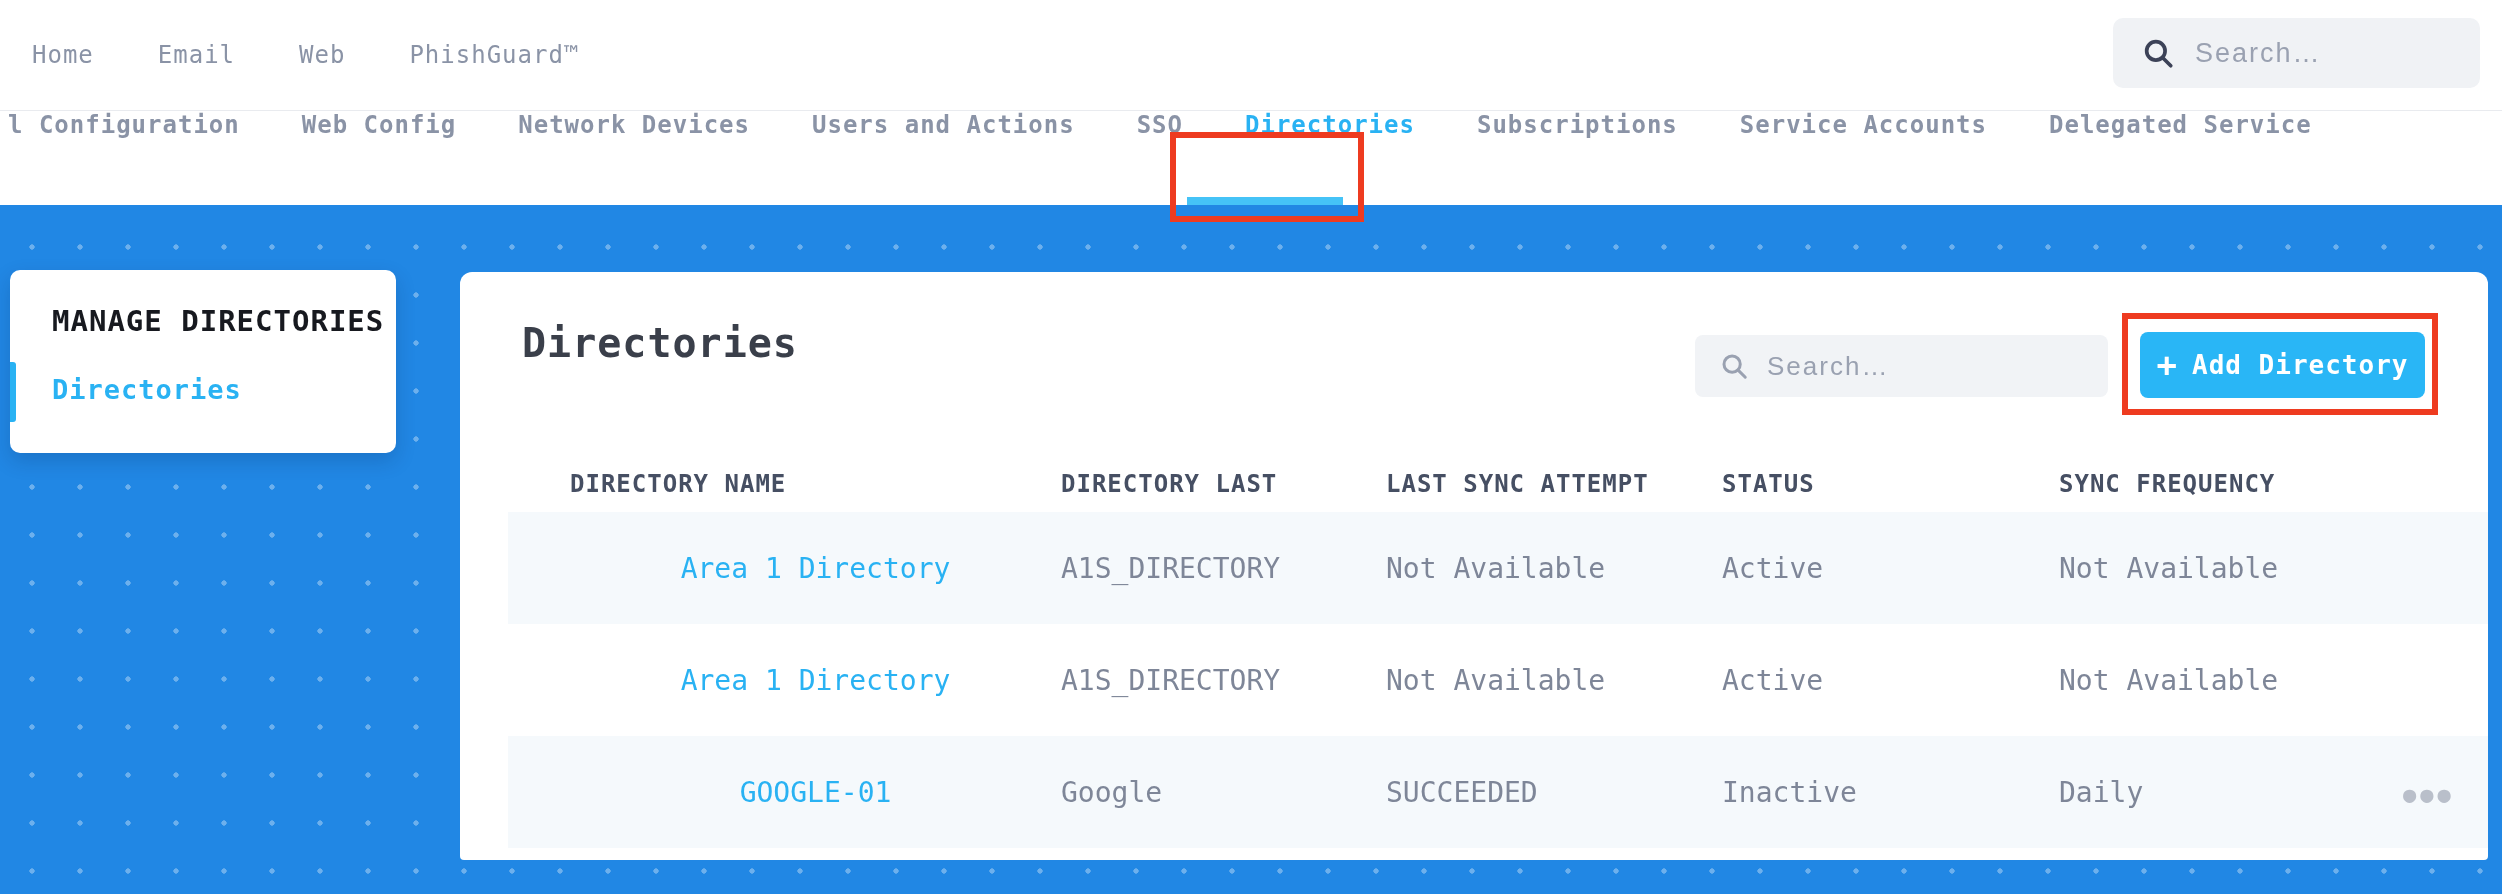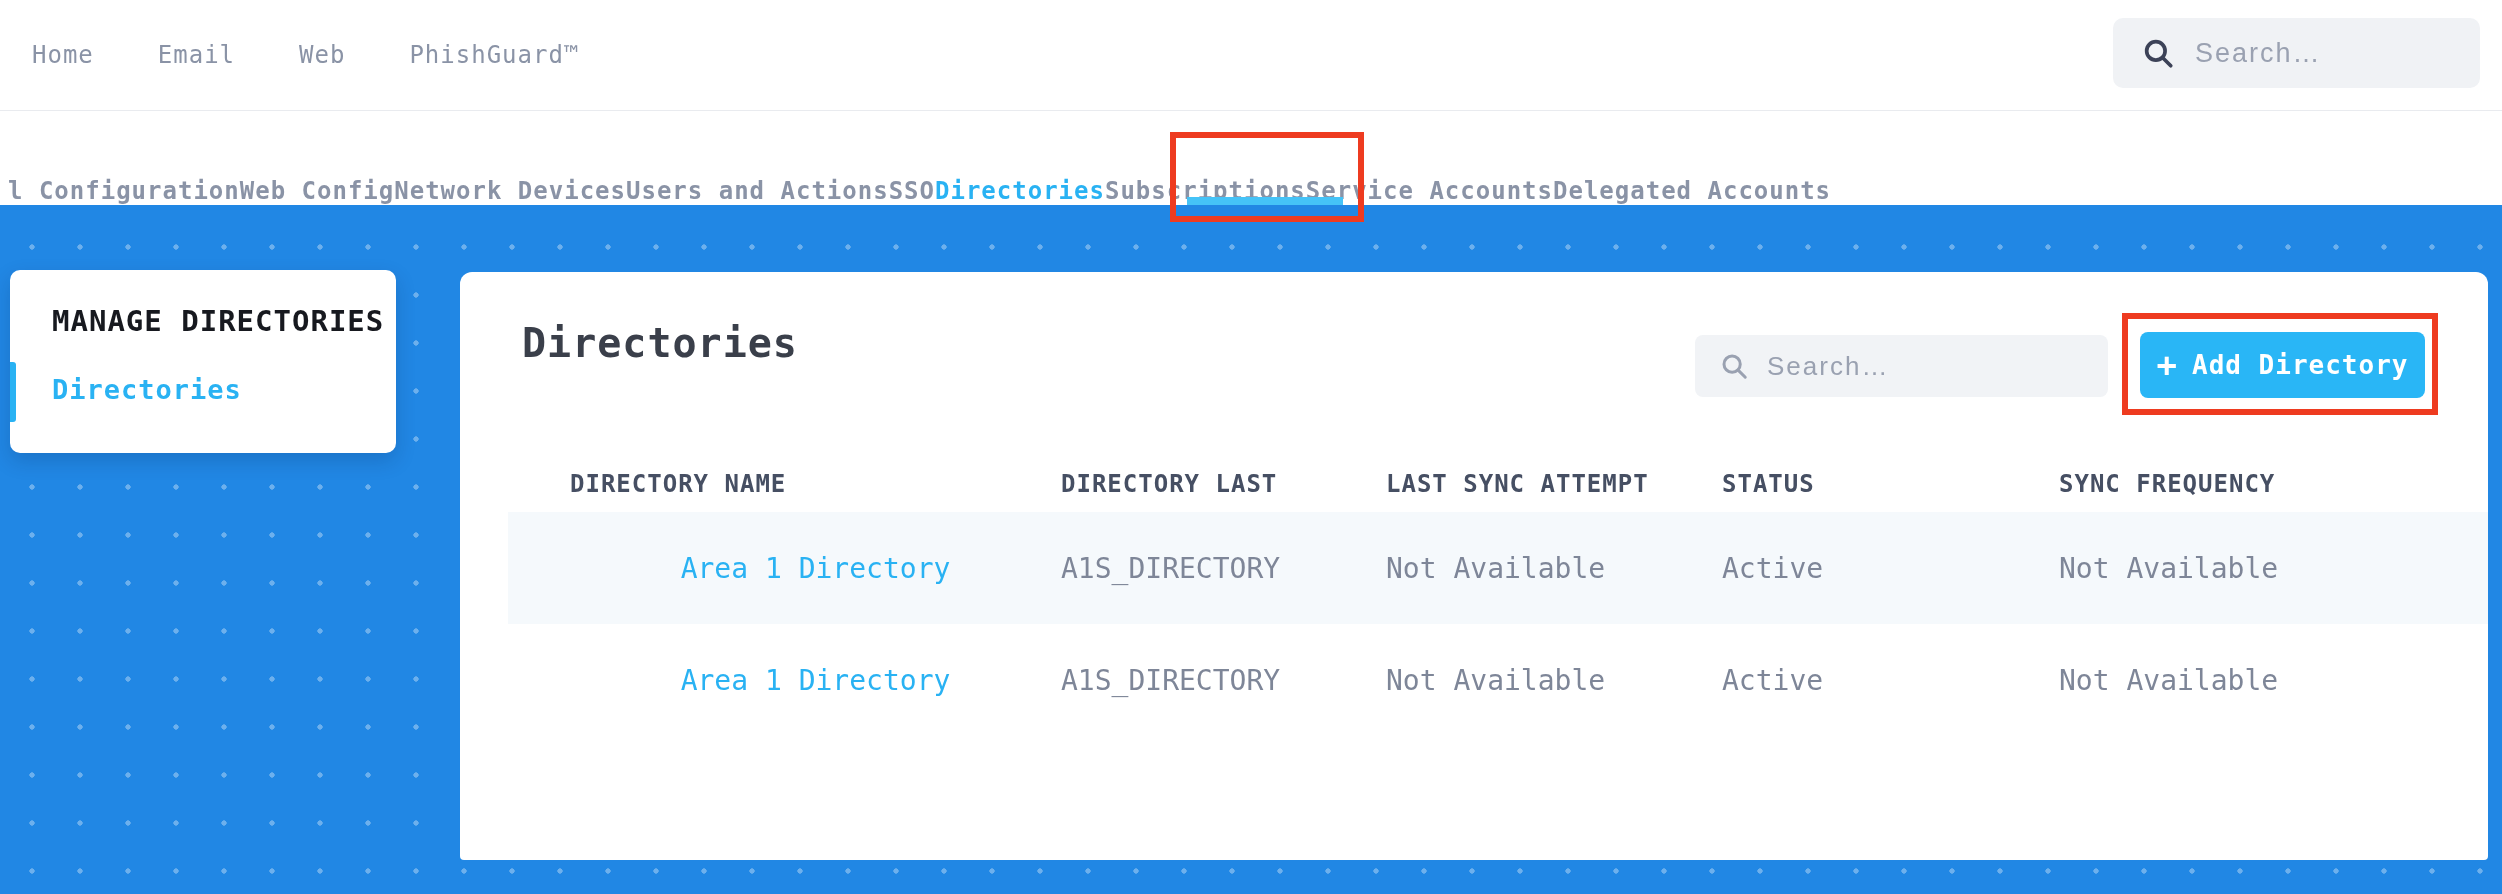--- a/index.html
+++ b/index.html
@@ -18,21 +18,21 @@
   .top-search {
     position:absolute; left:2113px; top:18px; width:367px; height:70px;
     background:#f0f2f5; border-radius:10px; display:flex; align-items:center; padding-left:28px; gap:20px;
   }
   .top-search .placeholder { font-family:"Liberation Sans",sans-serif; font-size:27px; color:#9aa1b1; letter-spacing:2px; }
 
   
   .subnav {
     position:absolute; left:0; top:110px; width:2502px; height:95px;
     background:#ffffff; border-top:1px solid #e9ebef;
-    display:flex; align-items:flex-end; padding-left:8px; z-index:3;
+    display:flex; align-items:flex-start; padding-left:8px; gap:62px; z-index:3;
   }
   .subnav .nav-item {
     font-size:24px; color:#8a93a6; font-weight:bold; letter-spacing:1px; cursor:pointer; white-space:nowrap;
   }
   .subnav .nav-item.active { color:#29b2f3; }
   .tab-underline {
     position:absolute; left:1187px; bottom:0; width:156px; height:8px; background:#45c3f7;
   }
   .annotation-tab {
     position:absolute; left:1170px; top:132px; width:194px; height:90px;
@@ -126,21 +126,21 @@
 
   <nav class="subnav">
     <span class="nav-item">l Configuration</span>
     <span class="nav-item">Web Config</span>
     <span class="nav-item">Network Devices</span>
     <span class="nav-item">Users and Actions</span>
     <span class="nav-item">SSO</span>
     <span class="nav-item active">Directories</span>
     <span class="nav-item">Subscriptions</span>
     <span class="nav-item">Service Accounts</span>
-    <span class="nav-item">Delegated Accounts</span>
+    <span class="nav-item">Delegated Service</span>
     <div class="tab-underline"></div>
   </nav>
   <div class="annotation-tab"></div>
 
   <main class="blue-area">
 
     <aside class="manage-card">
       <div class="card-title">MANAGE DIRECTORIES</div>
       <div class="active-bar"></div>
       <div class="card-item">Directories</div>
@@ -184,17 +184,27 @@
 
         <div class="trow tbody-row">
           <div class="cell link">Area 1 Directory</div>
           <div class="cell">A1S_DIRECTORY</div>
           <div class="cell">Not Available</div>
           <div class="cell">Active</div>
           <div class="cell">Not Available</div>
           <div class="cell cell-menu"></div>
         </div>
 
+        <div class="trow tbody-row alt">
+          <div class="cell link">GOOGLE-01</div>
+          <div class="cell">Google</div>
+          <div class="cell">SUCCEEDED</div>
+          <div class="cell">Inactive</div>
+          <div class="cell">Daily</div>
+          <div class="cell cell-menu">
+            <span class="menu-dots">●●●</span>
+          </div>
+        </div>
       </div>
     </section>
 
   </main>
 </div>
 
 </body></html>

